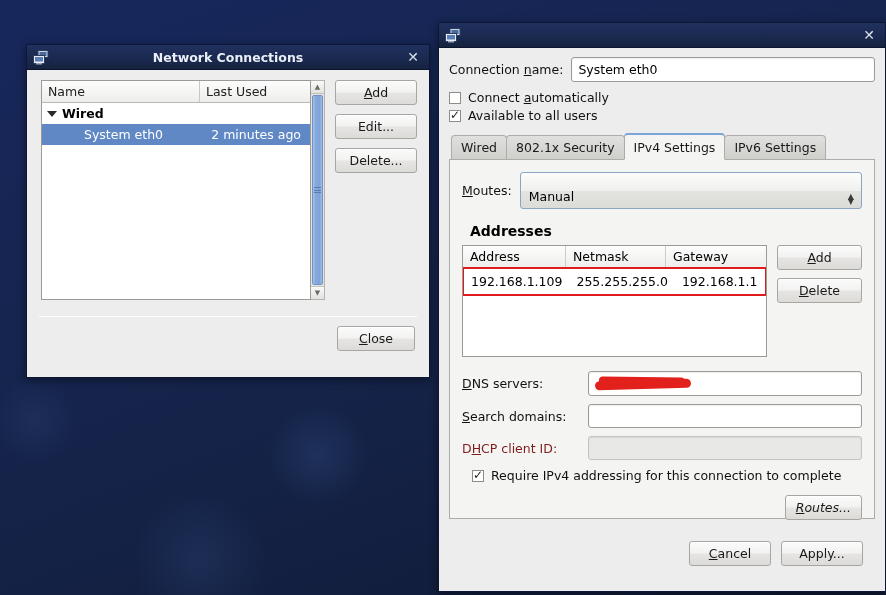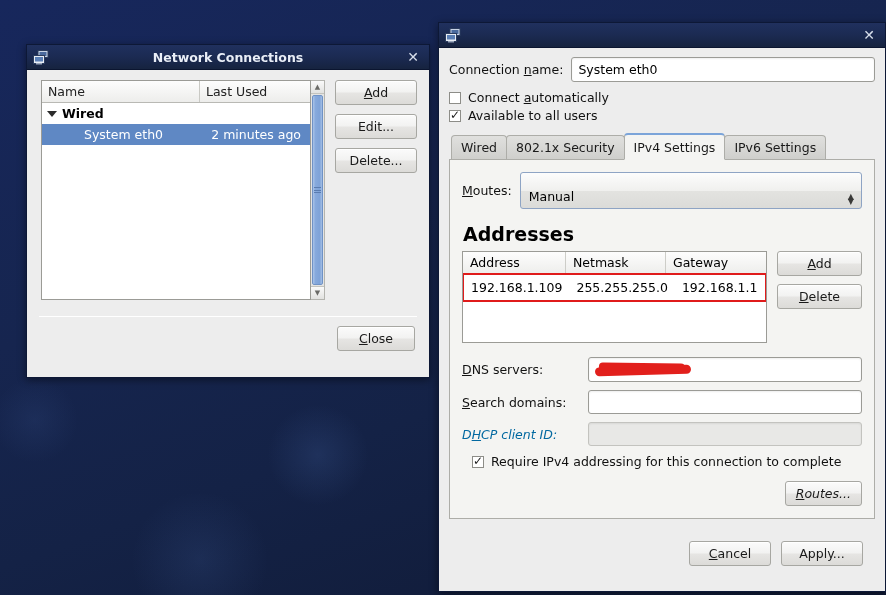--- a/index.html
+++ b/index.html
@@ -124,21 +124,21 @@
 
   .right-btns { display: flex; flex-direction: column; gap: 9px; width: 82px; flex: none; }
   .sep { height: 1px; background: #c8c8c4; margin: 6px 12px 0 12px; border-bottom: 1px solid #fff; }
   .bottom-bar { display: flex; justify-content: flex-end; padding: 9px 14px 10px; }
 
   
   #editing { left: 438px; top: 22px; width: 448px; height: 570px; }
   #editing .dlg-body { padding: 9px 10px 0 10px; }
   .row { display: flex; align-items: center; gap: 8px; margin-bottom: 8px; }
   .lbl { font-size: 12.5px; color: #111; }
-  .lbl.dim { color: #0369a1; font-style: italic; }
+  .lbl.dim { color: #7f1d1d; }
   .txtfield {
     flex: 1; background: #fff;
     border: 1px solid #9b9b96; border-radius: 3px;
     padding: 4px 6px; font-size: 12.5px; min-height: 24px;
     box-shadow: inset 0 1px 2px rgba(0,0,0,0.07);
   }
   .txtfield.disabled { background: #e8e8e6; border-color: #c3c3bf; }
 
   .chk-row { display: flex; align-items: center; gap: 7px; margin-bottom: 3px; }
   .chkbox {
@@ -177,26 +177,26 @@
   }
 
   .sel-field {
     flex: 1; display: flex; align-items: flex-end; justify-content: space-between;
     background: linear-gradient(to bottom,#fcfcfc 0%,#f0f0ee 50%,#e3e3e0 52%,#dbdbd8 100%);
     border: 1px solid #8ea4c4; border-radius: 3px;
     padding: 16px 4px 4px 8px; font-size: 12.5px; min-height: 25px; cursor: pointer;
   }
   .spin { display: flex; flex-direction: column; line-height: 5px; font-size: 8px; color: #3a3a38; padding-right: 3px; }
 
-  .sec-title { font-weight: bold; font-size: 19px; margin: 14px 0 6px 1px; }
+  .sec-title { font-weight: bold; font-size: 14px; margin: 14px 0 6px 8px; }
 
   .addr-area { display: flex; gap: 10px; align-items: flex-start; }
   .addr-table {
     flex: 1; background: #fff; border: 1px solid #9b9b96;
-    height: 92px; overflow: hidden;
+    height: 112px; overflow: hidden;
   }
   .at-head { display: flex; border-bottom: 1px solid #c4c4bf;
     background: linear-gradient(to bottom,#fdfdfd,#eeeeec); }
   .at-head > div { padding: 3px 7px; font-size: 12.5px; border-right: 1px solid #cdcdc8; }
   .at-head > div:last-child { border-right: none; }
   .atc1 { flex: 0 0 103px; }
   .atc2 { flex: 0 0 100px; }
   .atc3 { flex: 1; }
   .at-row {
     display: flex; border: 2px solid #e01b1b; margin: -1px -1px 0 -1px;

